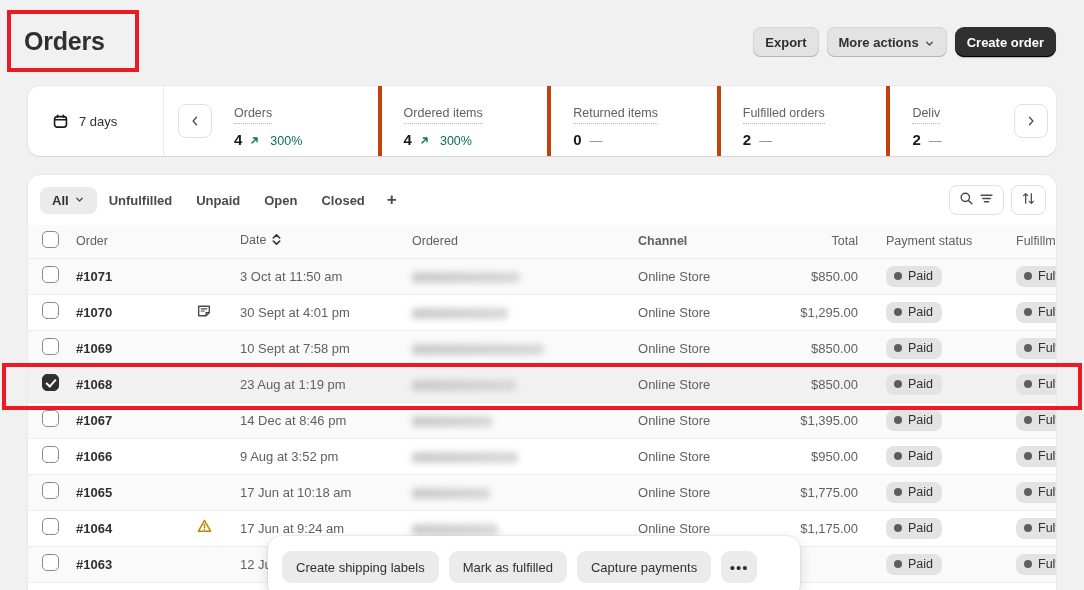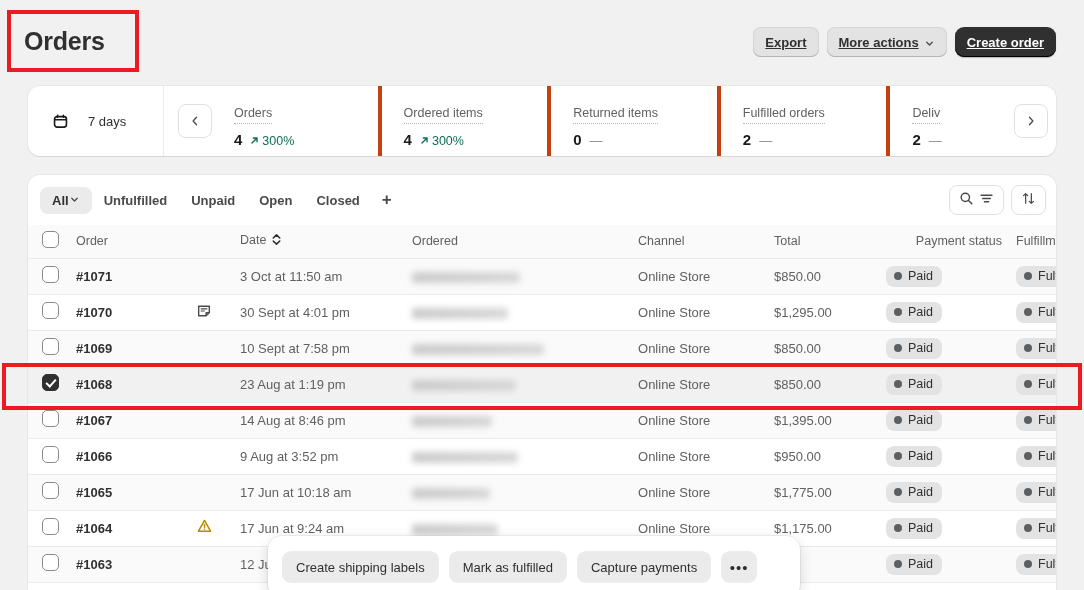--- a/index.html
+++ b/index.html
@@ -32,39 +32,38 @@
   }
   .btn {
     border: none; border-radius: 8px;
     font-family: "Liberation Sans", sans-serif;
     font-size: 13px; font-weight: bold; color: #303030;
     background: #e3e3e3;
     padding: 0 12px; height: 30px;
     display: inline-flex; align-items: center; gap: 5px;
     cursor: pointer; white-space: nowrap;
     box-shadow: 0 -1px 0 0 #b5b5b5 inset, 0 0 0 1px rgba(0,0,0,0.06) inset;
-    text-decoration: underline;
   }
   .btn-primary {
     background: #303030; color: #fff;
     box-shadow: 0 -1px 0 0 #000 inset, 0 1px 1px rgba(0,0,0,0.25);
     border-radius: 9px;
   }
   .chev-down { width: 11px; height: 11px; display: inline-block; }
 
   
   .metrics {
     position: absolute; left: 28px; top: 86px;
     width: 1028px; height: 70px;
     background: #fff; border-radius: 12px;
     box-shadow: 0 1px 0 rgba(0,0,0,0.07), 0 0 0 1px rgba(0,0,0,0.04);
     display: flex; align-items: stretch; overflow: hidden;
   }
   .range-cell {
-    width: 136px; display: flex; align-items: center; gap: 19px;
+    width: 136px; display: flex; align-items: center; gap: 10px;
     padding-left: 24px; border-right: 1px solid #ebebeb;
     font-size: 13px; color: #303030;
   }
   .cal-icon { width: 17px; height: 17px; flex: none; }
   .nav-btn {
     width: 34px; height: 34px; margin: 18px 0 0 14px;
     border-radius: 8px; border: 1px solid #e0e0e0; background: #fff;
     display: flex; align-items: center; justify-content: center;
     cursor: pointer; flex: none;
   }
@@ -77,21 +76,21 @@
   .metric:first-child { border-left: none; }
   .metric-label {
     font-size: 12.5px; color: #616161; white-space: nowrap;
     border-bottom: 1px dotted #b5b5b5; display: inline-block;
     padding-bottom: 2px; line-height: 15px;
   }
   .metric-value-row {
     display: flex; align-items: baseline; gap: 8px; margin-top: 7px;
   }
   .metric-value { font-size: 15px; font-weight: bold; color: #1a1a1a; }
-  .metric-delta { font-size: 12.5px; color: #0c6e55; display: flex; align-items: center; gap: 3px; }
+  .metric-delta { font-size: 12.5px; color: #0c6e55; display: flex; align-items: center; gap: 11px; }
   .metric-delta.flat { color: #8a8a8a; font-size: 13px; }
   .arrow-up { width: 9px; height: 9px; }
   .next-btn {
     position: absolute; right: 8px; top: 18px;
     width: 34px; height: 34px;
     border-radius: 8px; border: 1px solid #e0e0e0; background: #fff;
     display: flex; align-items: center; justify-content: center; cursor: pointer;
   }
 
   
@@ -102,64 +101,64 @@
     box-shadow: 0 0 0 1px rgba(0,0,0,0.04);
     overflow: hidden;
   }
   .tabs-row {
     height: 50px; display: flex; align-items: center;
     padding: 0 10px 0 12px; position: relative;
   }
   .tab {
     font-size: 13px; color: #4a4a4a; font-weight: bold;
     padding: 6px 12px; border-radius: 8px; cursor: pointer;
-    display: inline-flex; align-items: center; white-space: nowrap;
+    display: inline-flex; align-items: center; gap: 5px; white-space: nowrap;
   }
   .tab.active { background: #ebebeb; color: #303030; }
   .tab-add { font-size: 17px; color: #4a4a4a; padding: 2px 10px; }
   .tabs-tools {
     margin-left: auto; display: flex; align-items: center; gap: 7px;
   }
   .tool-btn {
     height: 30px; border-radius: 8px; border: 1px solid #e0e0e0;
     background: #fff; display: flex; align-items: center; justify-content: center;
     gap: 5px; padding: 0 9px; cursor: pointer;
   }
 
   
   table { width: 100%; border-collapse: collapse; table-layout: fixed; }
   thead tr { background: #fafafa; height: 33px; }
   th {
     font-size: 12.5px; color: #616161; font-weight: normal;
     text-align: left; padding: 0 0 0 0; vertical-align: middle;
     border-bottom: 1px solid #ebebeb;
   }
-  th.num, td.num { }
+  th.num, td.num { text-align: right; }
   .col-chk  { width: 48px; }
   .col-order{ width: 118px; }
   .col-flag { width: 46px; }
   .col-date { width: 172px; }
   .col-cust { width: 222px; }
   .col-chan { width: 140px; }
   .col-total{ width: 98px; }
   .col-pay  { width: 130px; }
   .col-ful  { width: 154px; }
 
   tbody tr { height: 36px; }
   tbody tr:nth-child(odd) { background: #fafafa; }
   tbody tr:nth-child(even) { background: #fff; }
   tbody tr.selected { background: #f1f1f1; }
   tbody td { border-bottom: 1px solid #ebebeb; font-size: 13px; color: #303030; vertical-align: middle; }
   td.order-id { font-weight: bold; font-size: 13px; color: #303030; }
   td.date, td.customer, td.channel, td.total { color: #616161; }
   td.total { font-variant-numeric: tabular-nums; padding-right: 14px; }
   td.channel { padding-left: 4px; margin-left: 44px; }
-  th.col-chan { padding-left: 4px; }
+  th.col-chan { padding-left: 4px; font-weight: bold; }
   th.col-total { padding-right: 14px; }
-  th.col-pay { padding-left: 14px; text-align: right; }
+  th.col-pay { padding-left: 14px; }
   th.col-ful { padding-left: 14px; }
 
   .chk {
     width: 17px; height: 17px; border-radius: 5px;
     border: 1px solid #8a8a8a; background: #fff; margin-left: 14px;
     display: inline-block; cursor: pointer;
   }
   .chk.checked {
     background: #303030; border-color: #303030;
     position: relative;
@@ -480,21 +479,21 @@
           <td class="cell-pad"><span class="badge">
                 <span class="dot"></span>
                 <span>Fulfilled</span>
               </span></td>
         </tr>
 
         <tr>
           <td><span class="chk"></span></td>
           <td class="order-id">#1067</td>
           <td></td>
-          <td class="date">14 Aug at 8:46 pm</td>
+          <td class="date">14 Dec at 8:46 pm</td>
           <td class="customer"><span class="customer-redacted" style="width:80px"></span></td>
           <td class="channel">Online Store</td>
           <td class="num total">$1,395.00</td>
           <td class="cell-pad"><span class="badge">
                 <span class="dot"></span>
                 <span>Paid</span>
               </span></td>
           <td class="cell-pad"><span class="badge">
                 <span class="dot"></span>
                 <span>Fulfilled</span>

